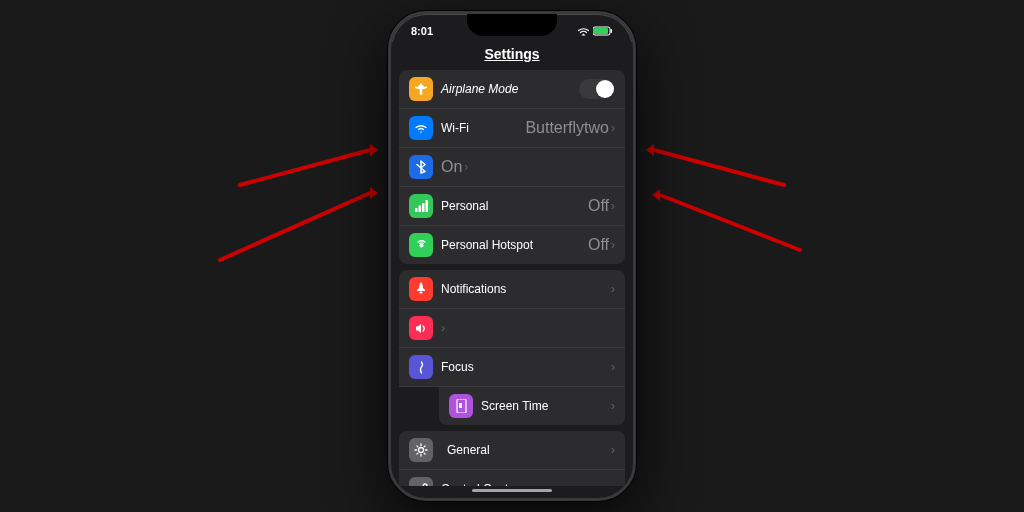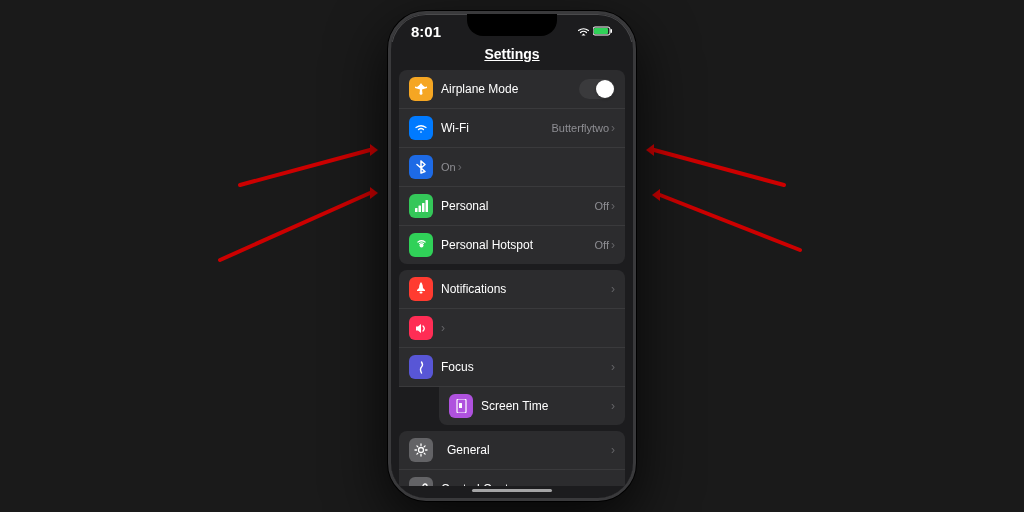--- a/index.html
+++ b/index.html
@@ -46,21 +46,21 @@
       display: flex;
       justify-content: space-between;
       align-items: center;
       padding: 6px 20px 0;
       height: 28px;
       position: relative;
       z-index: 15;
     }
 
     .status-time {
-      font-size: 15px;
+      font-size: 11px;
       font-weight: 600;
       color: #fff;
     }
 
     .status-icons {
       display: flex;
       align-items: center;
       gap: 3px;
     }
 
@@ -117,21 +117,21 @@
     }
 
     .item-label {
       flex: 1;
       font-size: 12px;
       color: #fff;
       font-weight: 400;
     }
 
     .item-value {
-      font-size: 11px;
+      font-size: 16px;
       color: #8e8e93;
       margin-right: 2px;
     }
 
     .item-chevron {
       color: #636366;
       font-size: 12px;
     }
 
     
@@ -235,21 +235,21 @@
     </div>
   </div>
 
   <div class="screen">
     <div class="settings-header">Settings</div>
 
     <div class="settings-content">
 
       <div class="group-wrapper">
 
-        <div class="settings-item" style="border-radius: 8px 8px 0 0;">
+        <div class="settings-item" style="border-radius: 8px 8px 0 0; font-style: italic;">
           <div class="item-icon icon-orange">
             <svg width="14" height="14" viewBox="0 0 14 14" fill="white">
                 <path d="M7 1 C7 1 9 4 11 5 L13 4.5 L13 6 L8 7.5 L8.5 12 L7 13 L5.5 12 L6 7.5 L1 6 L1 4.5 L3 5 C5 4 7 1 7 1Z"></path>
               </svg>
           </div>
           <span class="item-label">Airplane Mode</span>
           <div class="toggle"></div>
         </div>
 
         <div class="settings-item">

